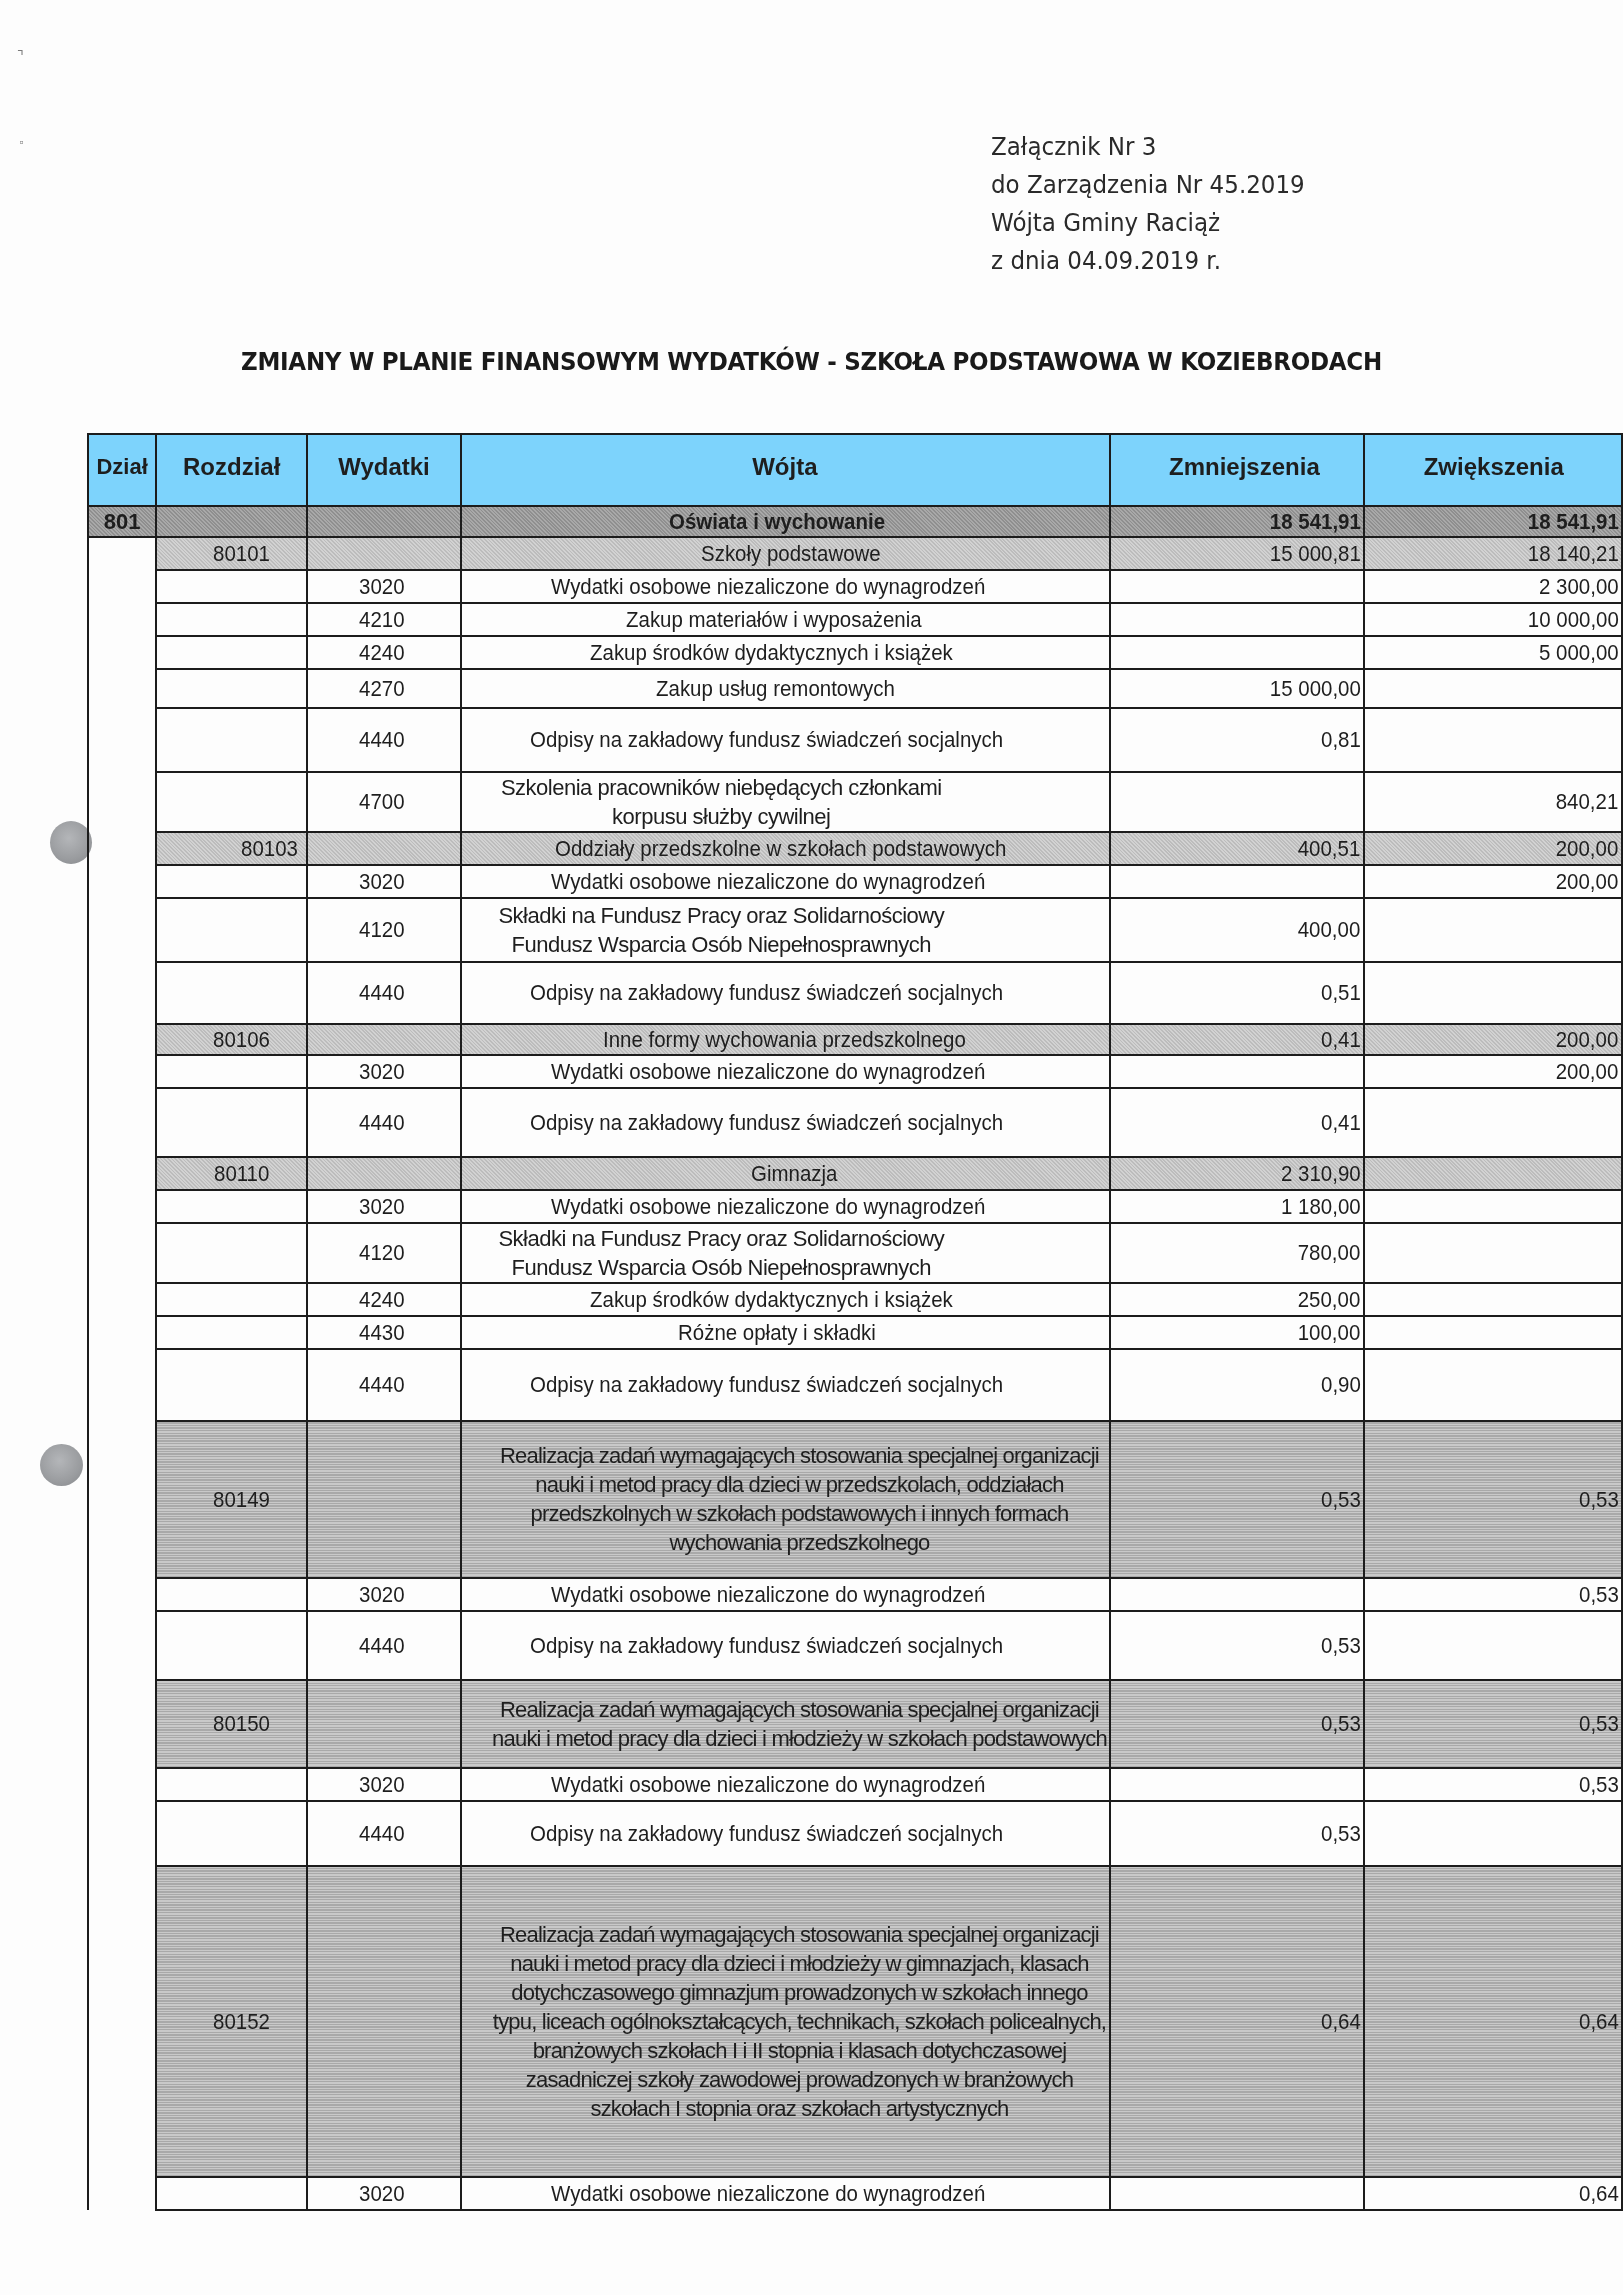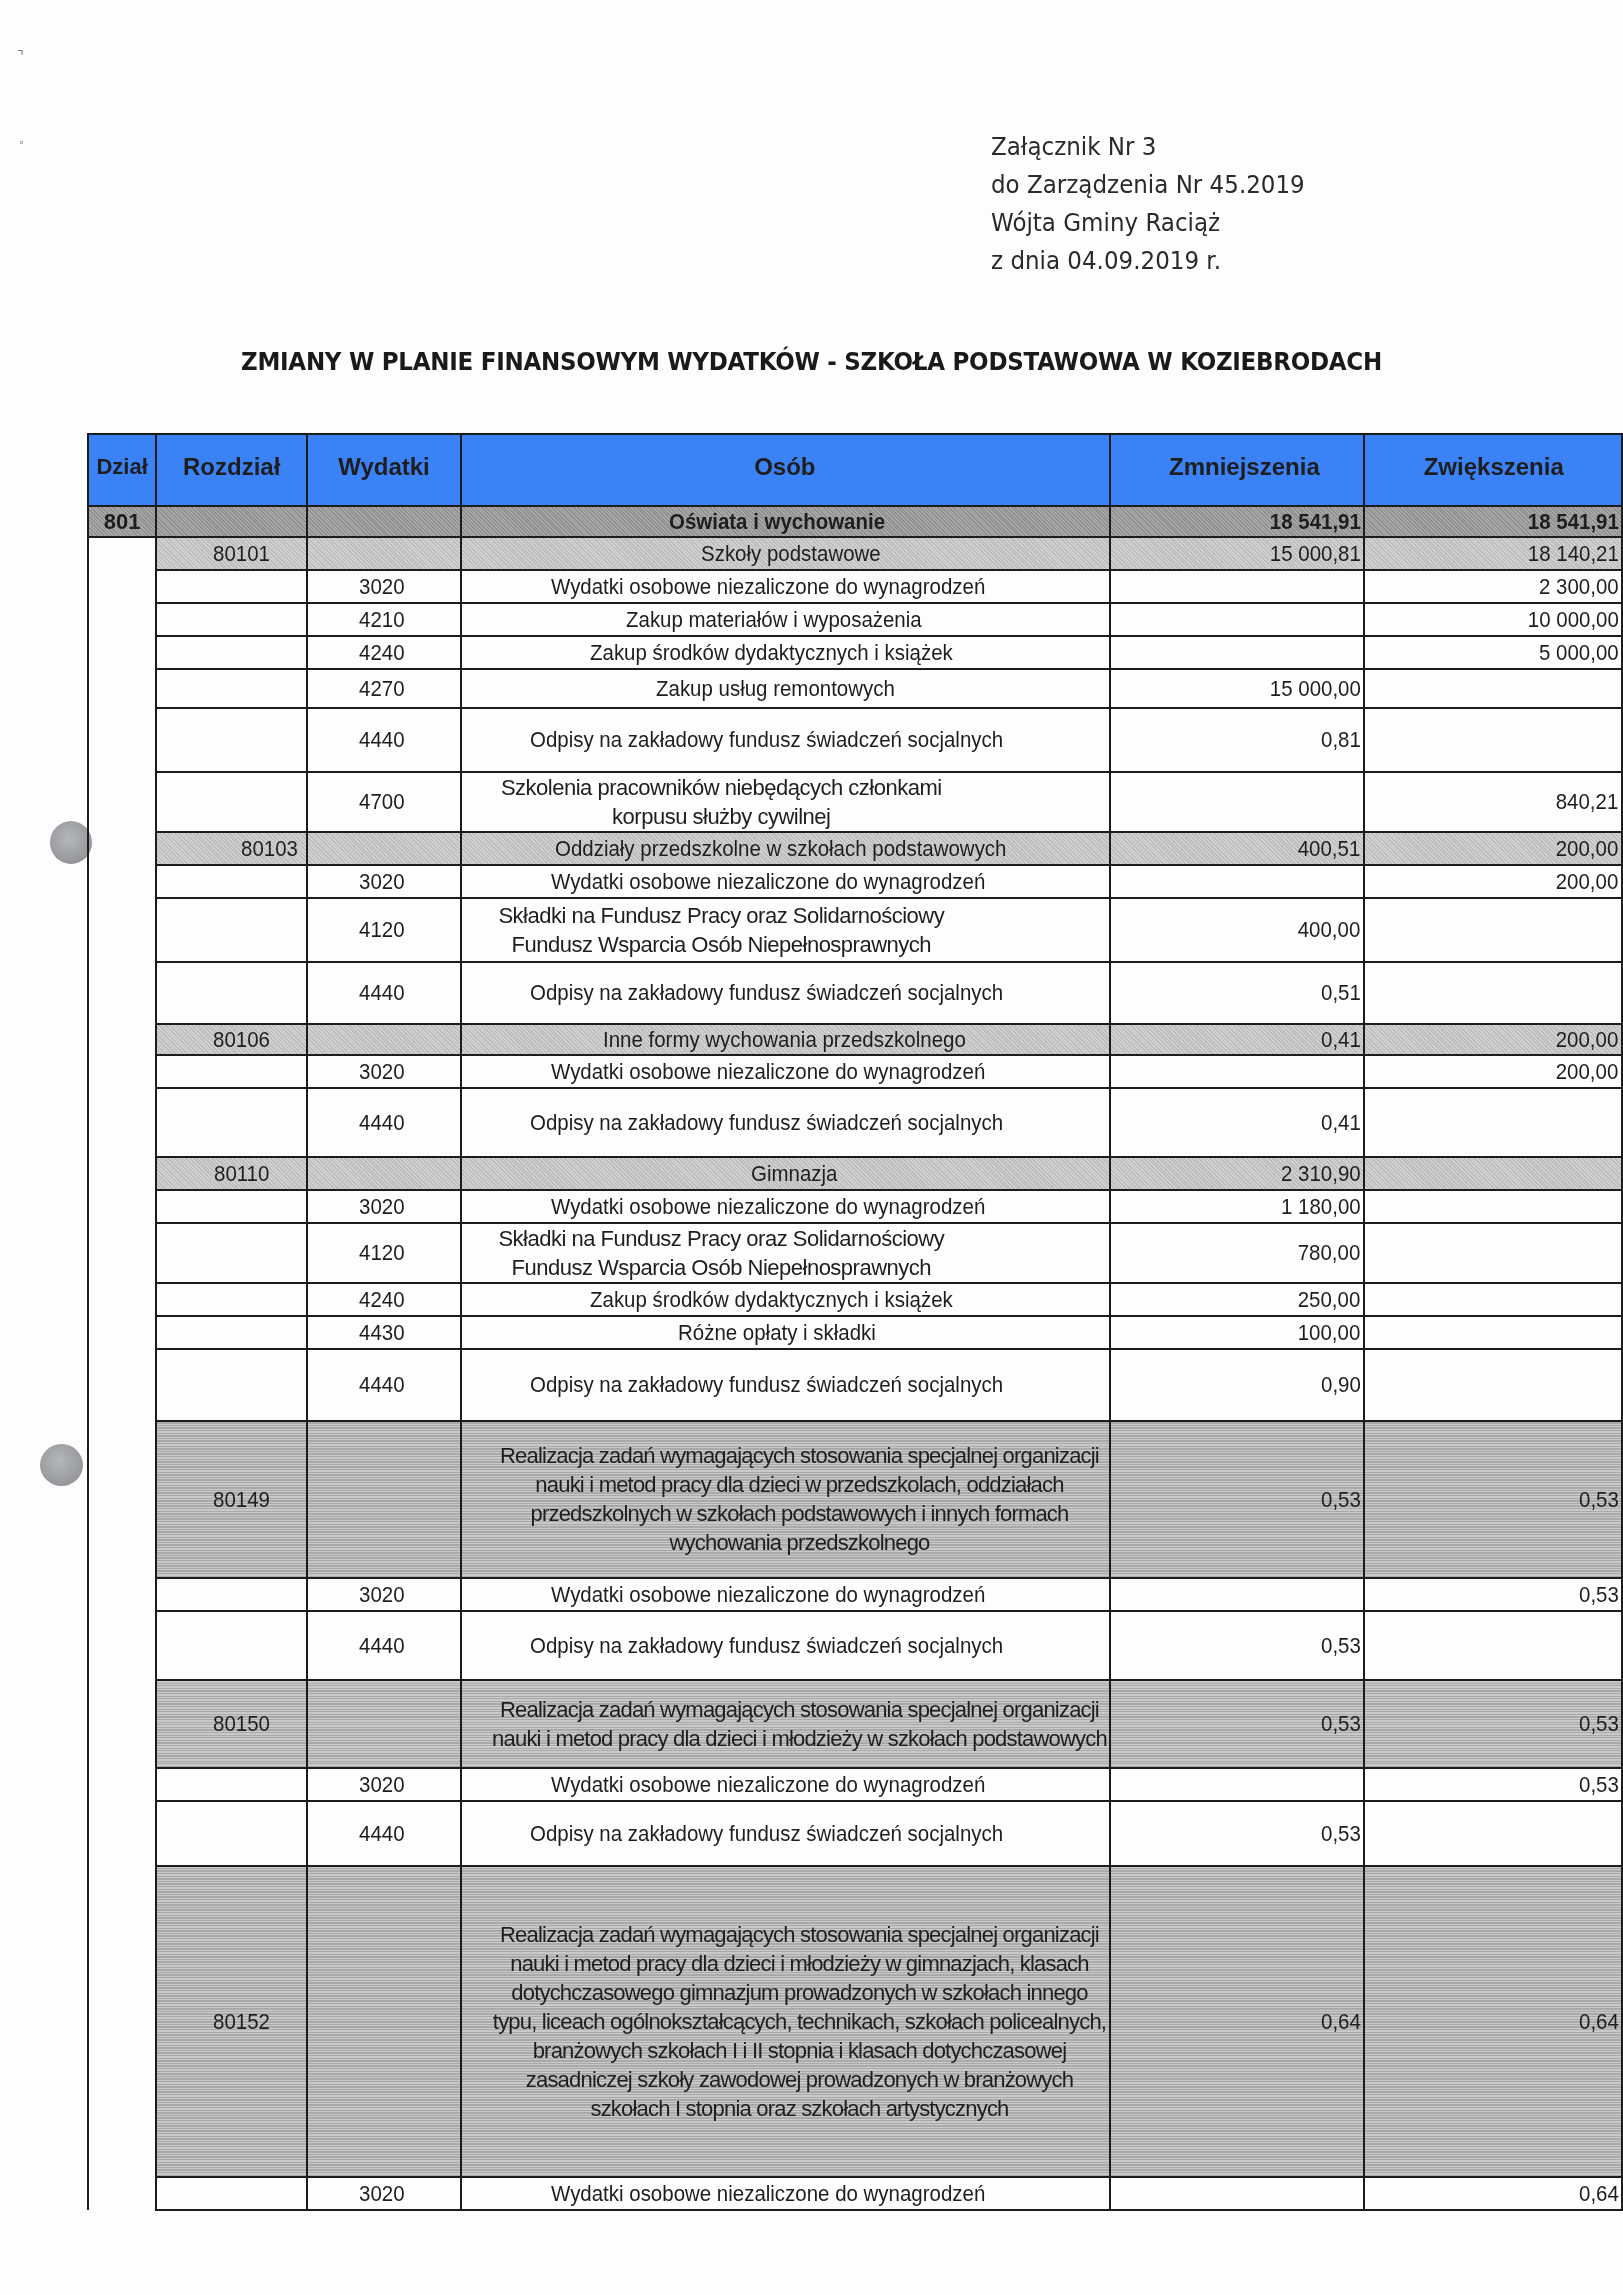--- a/index.html
+++ b/index.html
@@ -25,21 +25,21 @@
     transform: scaleX(0.92); transform-origin: center top;
   }
   .tbl {
     position: absolute; left: 87px; top: 433px;
     border-collapse: collapse; table-layout: fixed;
   }
   .tbl td, .tbl th {
     border: 2px solid #1c1c1c; padding: 0 3.9px; font-size: 22px; line-height: 29px;
     vertical-align: middle; overflow: hidden;
   }
-  .tbl th { font-weight: bold; font-size: 24px; height: 62px; background: #3b82f6; vertical-align: middle; text-align: center; padding-bottom: 7.9px; margin-left: 8px; }
+  .tbl th { font-weight: bold; font-size: 24px; height: 62px; background: #7dd3fc; vertical-align: middle; text-align: center; padding-bottom: 7.9px; margin-left: 8px; }
   .tbl .c-d { width: 60px; text-align: center; }
   .tbl .c-r { width: 122px; text-align: center; }
   .tbl .c-p { width: 126px; text-align: center; }
   .tbl .c-t { width: 529px; text-align: center; padding-left: 2.6px; }
   .tbl .c-z { width: 231px; text-align: right; padding-right: 2.6px; }
   .tbl .c-w { width: 238px; text-align: right; padding-right: 2.6px; }
   .tbl tr.dzial td { background: repeating-linear-gradient(45deg, #8f8f8f 0 1.3px, #a9a9a9 1.3px 2.6px); font-weight: bold; }
   .tbl tr.rozdz td.shade { background: repeating-linear-gradient(45deg, #bcbcbc 0 1.3px, #d2d2d2 1.3px 2.6px); padding-left: 28px; }
   .tbl tr.rozdz-multi td.shade { background: repeating-linear-gradient(0deg, #a9a9a9 0 1.3px, #c9c9c9 1.3px 2.6px); }
   .tbl td.blank-d { border: none; border-left: 2px solid #1c1c1c; background: transparent !important; }
@@ -71,21 +71,21 @@
       <col style="width:134px">
       <col style="width:537px">
       <col style="width:239px">
       <col style="width:245px">
   </colgroup>
   <thead>
     <tr>
       <th class="c-d" style="font-size:22px;padding:0 1.3px 7.9px 1.3px;">Dział</th>
       <th class="c-r">Rozdział</th>
       <th class="c-p">Wydatki</th>
-      <th class="c-t" style="text-align:center;">Osób</th>
+      <th class="c-t" style="text-align:center;">Wójta</th>
       <th class="c-z" style="text-align:center;padding-left:17px;">Zmniejszenia</th>
       <th class="c-w" style="text-align:center;">Zwiększenia</th>
     </tr>
   </thead>
   <tbody id="tbody">
     <tr class="dzial" style="height:31px;">
       <td class="c-d">801</td>
       <td class="c-r"></td>
       <td class="c-p"></td>
       <td class="c-t"><span class="narrow">Oświata i wychowanie</span></td>

